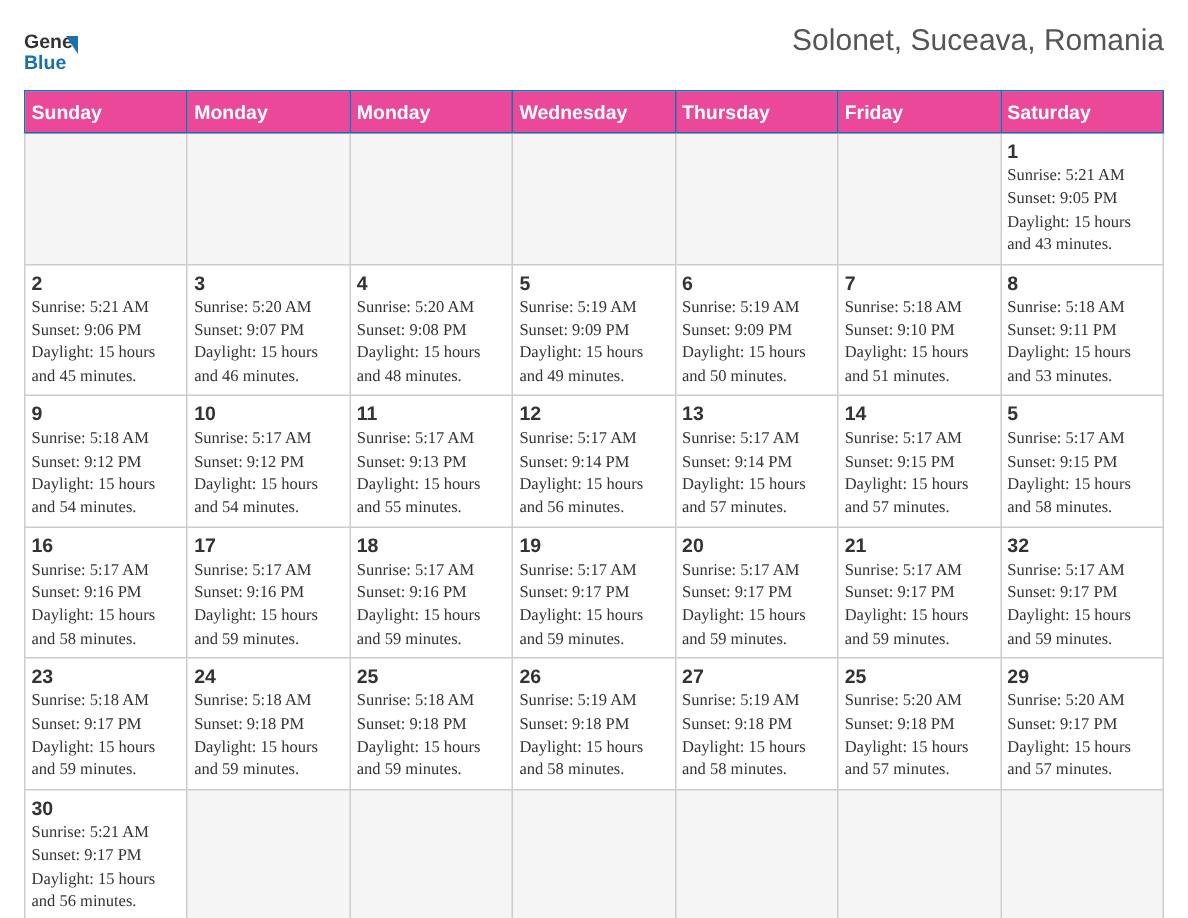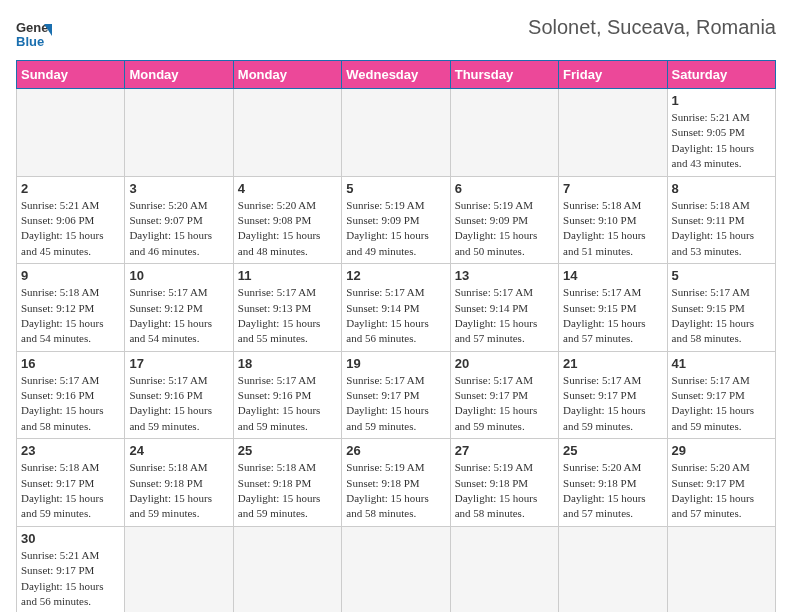--- a/index.html
+++ b/index.html
@@ -262,21 +262,21 @@
 and 59 minutes.</div>
         </td>
         <td>
           <div class="day-number">21</div>
           <div class="day-info" style="white-space: pre-line;">Sunrise: 5:17 AM
 Sunset: 9:17 PM
 Daylight: 15 hours
 and 59 minutes.</div>
         </td>
         <td>
-          <div class="day-number">41</div>
+          <div class="day-number">32</div>
           <div class="day-info" style="white-space: pre-line;">Sunrise: 5:17 AM
 Sunset: 9:17 PM
 Daylight: 15 hours
 and 59 minutes.</div>
         </td>
       </tr>
       <tr>
         <td>
           <div class="day-number">23</div>
           <div class="day-info" style="white-space: pre-line;">Sunrise: 5:18 AM

